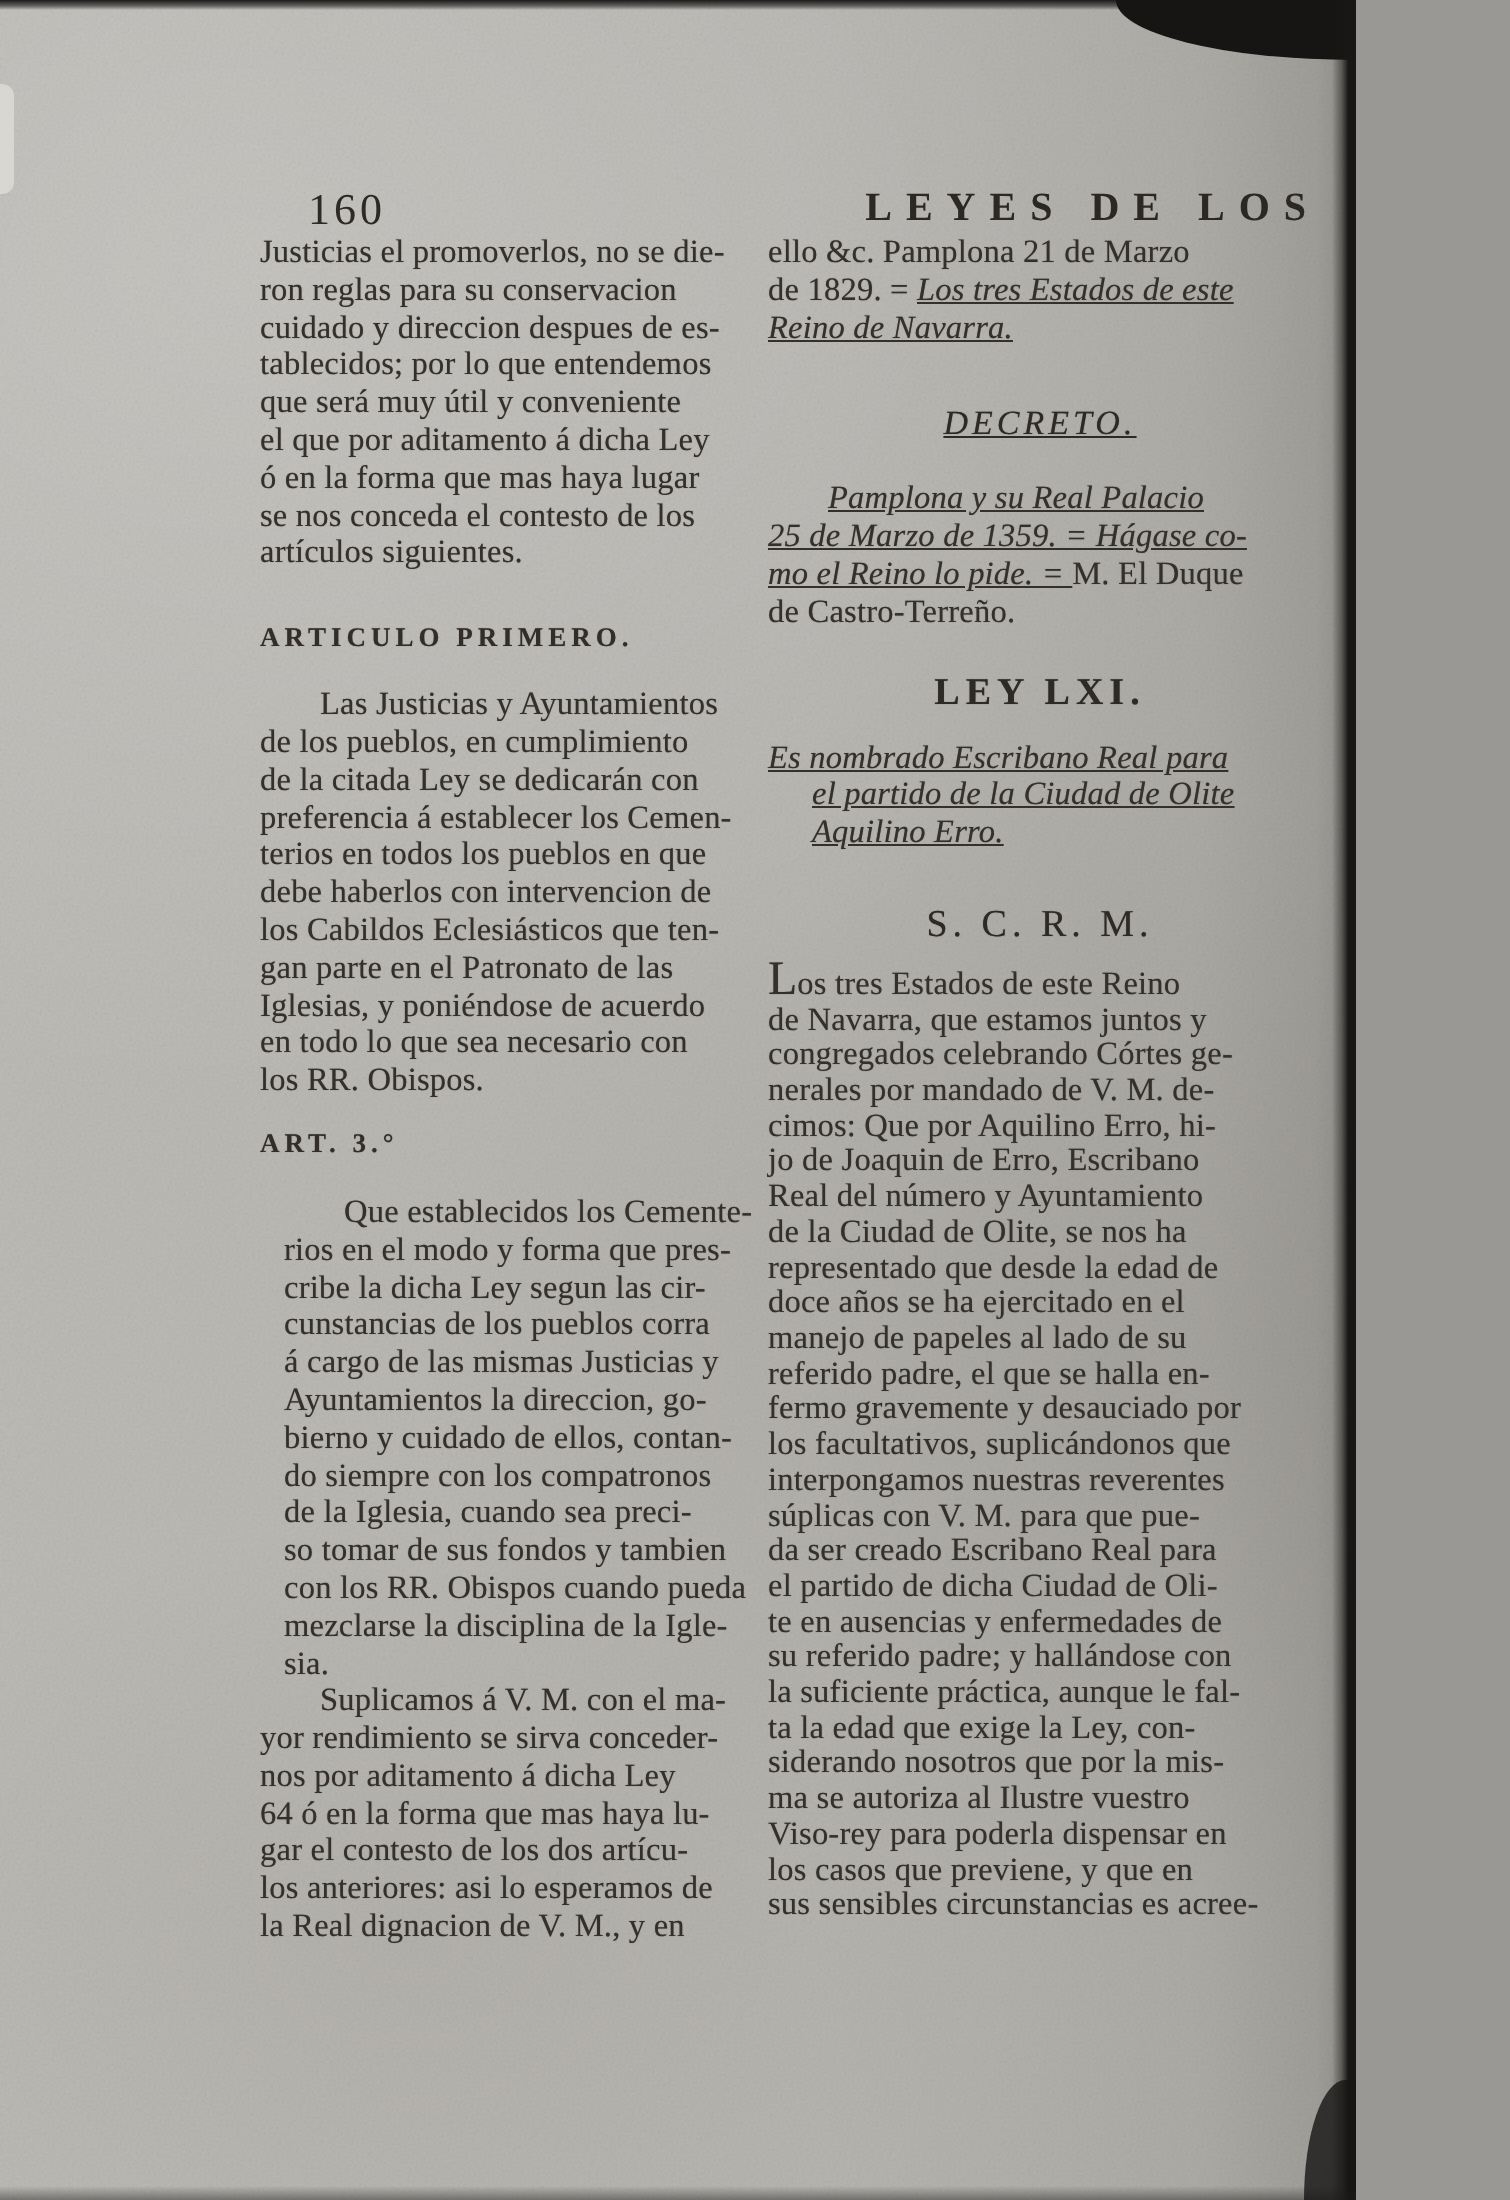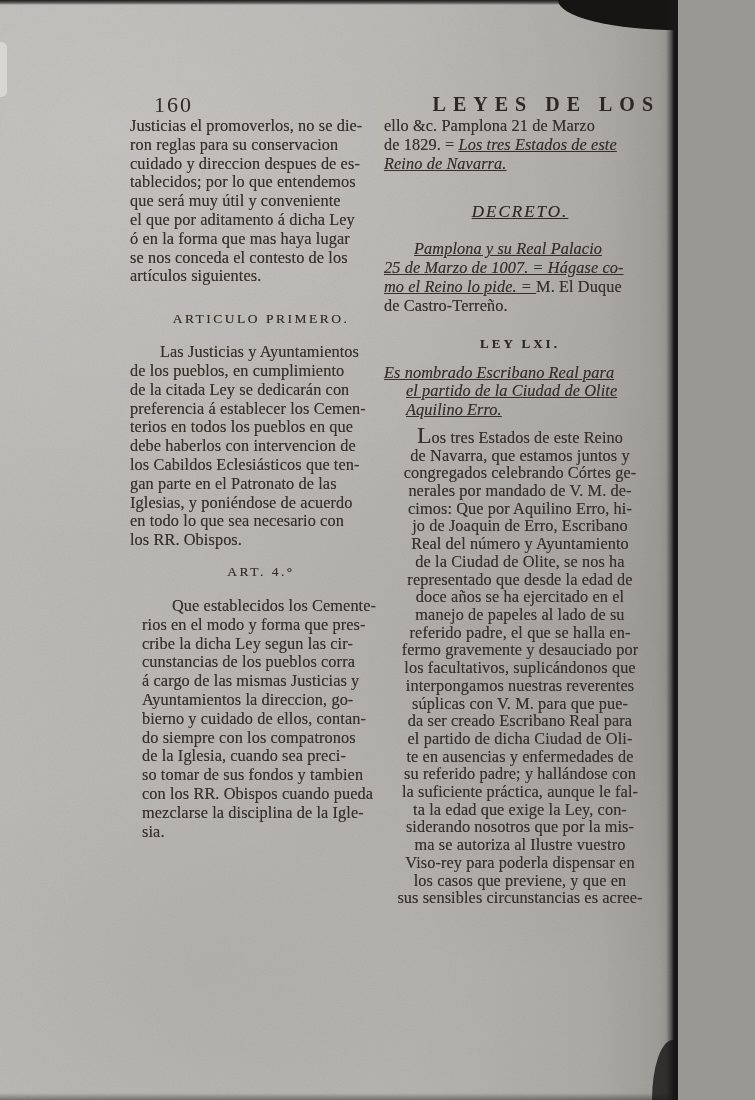--- a/index.html
+++ b/index.html
@@ -42,38 +42,38 @@
   .col{position:absolute;top:117px;}
   .col-left{left:130px;width:262px;}
   .col-right{left:384px;width:272px;}
   p,h2,h3{margin:0;}
   .body{font-size:16.3px;line-height:18.8px;white-space:pre-line;letter-spacing:.1px;
     text-shadow:0 0 .5px rgba(53,48,42,.55);}
   .tight{line-height:17.7px;}
   .indent{text-indent:30px;}
   .it{font-style:italic;text-decoration:underline;}
   .hang{padding-left:22px;text-indent:-22px;}
-  .small-heading{font-size:13.5px;font-weight:normal;text-align:center;letter-spacing:2.5px;
+  .small-heading{font-size:13.5px;font-weight:bold;text-align:left;letter-spacing:2.5px;
     color:#332e28;text-shadow:0 0 .5px rgba(53,48,42,.5);}
   .big-heading{font-size:17px;font-weight:normal;text-align:center;letter-spacing:2px;
     color:#2e2a24;text-shadow:0 0 .5px rgba(46,42,36,.55);}
-  .ley{font-weight:bold;letter-spacing:3px;font-size:13px;}
+  .ley{font-weight:bold;letter-spacing:3px;font-size:19px;}
   .scrm{letter-spacing:2.5px;font-size:19px;}
   .initial{font-size:24px;line-height:0;letter-spacing:0;}
   
   .m-h1{margin-top:25px;}
   .m-p2{margin-top:16px;}
   .m-h2{margin-top:14px;}
   .m-p3{margin-top:17px;margin-left:12px;}
   .m-decreto{margin-top:29px;}
   .m-decpara{margin-top:18px;}
   .m-ley{margin-top:20px;}
   .m-summary{margin-top:12px;}
   .m-scrm{margin-top:26px;}
-  .m-scrmbody{margin-top:9px;text-align:center;}
+  .m-scrmbody{margin-top:9px;}
 </style>
 </head>
 <body>
 
 <div class="page">
 
   <div class="header">
     <span class="pagenum">160</span>
     <span class="running-title">LEYES DE LOS</span>
   </div>
@@ -93,49 +93,57 @@
 de los pueblos, en cumplimiento
 de la citada Ley se dedicarán con
 preferencia á establecer los Cemen-
 terios en todos los pueblos en que
 debe haberlos con intervencion de
 los Cabildos Eclesiásticos que ten-
 gan parte en el Patronato de las
 Iglesias, y poniéndose de acuerdo
 en todo lo que sea necesario con
 los RR. Obispos.</p>
-    <h3 class="small-heading m-h2">ART.  4.°</h3>
+    <h3 class="small-heading m-h2">ART.  3.°</h3>
     <p class="body indent m-p3">Que establecidos los Cemente-
 rios en el modo y forma que pres-
 cribe la dicha Ley segun las cir-
 cunstancias de los pueblos corra
 á cargo de las mismas Justicias y
 Ayuntamientos la direccion, go-
 bierno y cuidado de ellos, contan-
 do siempre con los compatronos
 de la Iglesia, cuando sea preci-
 so tomar de sus fondos y tambien
 con los RR. Obispos cuando pueda
 mezclarse la disciplina de la Igle-
 sia.</p>
+    <p class="body indent">Suplicamos á V. M. con el ma-
+yor rendimiento se sirva conceder-
+nos por aditamento á dicha Ley
+64 ó en la forma que mas haya lu-
+gar el contesto de los dos artícu-
+los anteriores: asi lo esperamos de
+la Real dignacion de V. M., y en</p>
   </div>
 
   <div class="col col-right">
     <p class="body"><span>ello &amp;c.  Pamplona 21 de Marzo
 de 1829. = </span><span class="it">Los tres Estados de este
 Reino de Navarra.</span></p>
     <h2 class="big-heading it m-decreto">DECRETO.</h2>
     <p class="body indent m-decpara"><span class="it">Pamplona y su Real Palacio
-25 de Marzo de 1007. = Hágase co-
+25 de Marzo de 1359. = Hágase co-
 mo el Reino lo pide. = </span><span>M. El Duque
 de Castro-Terreño.</span></p>
     <h2 class="big-heading ley m-ley">LEY  LXI.</h2>
     <p class="body it hang m-summary">Es nombrado Escribano Real para
 el partido de la Ciudad de Olite
 Aquilino Erro.</p>
+    <h2 class="big-heading scrm m-scrm">S. C. R. M.</h2>
     <p class="body tight m-scrmbody"><span class="initial">L</span><span>os tres Estados de este Reino
 de Navarra, que estamos juntos y
 congregados celebrando Córtes ge-
 nerales por mandado de V. M. de-
 cimos:  Que por Aquilino Erro, hi-
 jo de Joaquin de Erro, Escribano
 Real del número y Ayuntamiento
 de la Ciudad de Olite, se nos ha
 representado que desde la edad de
 doce años se ha ejercitado en el

